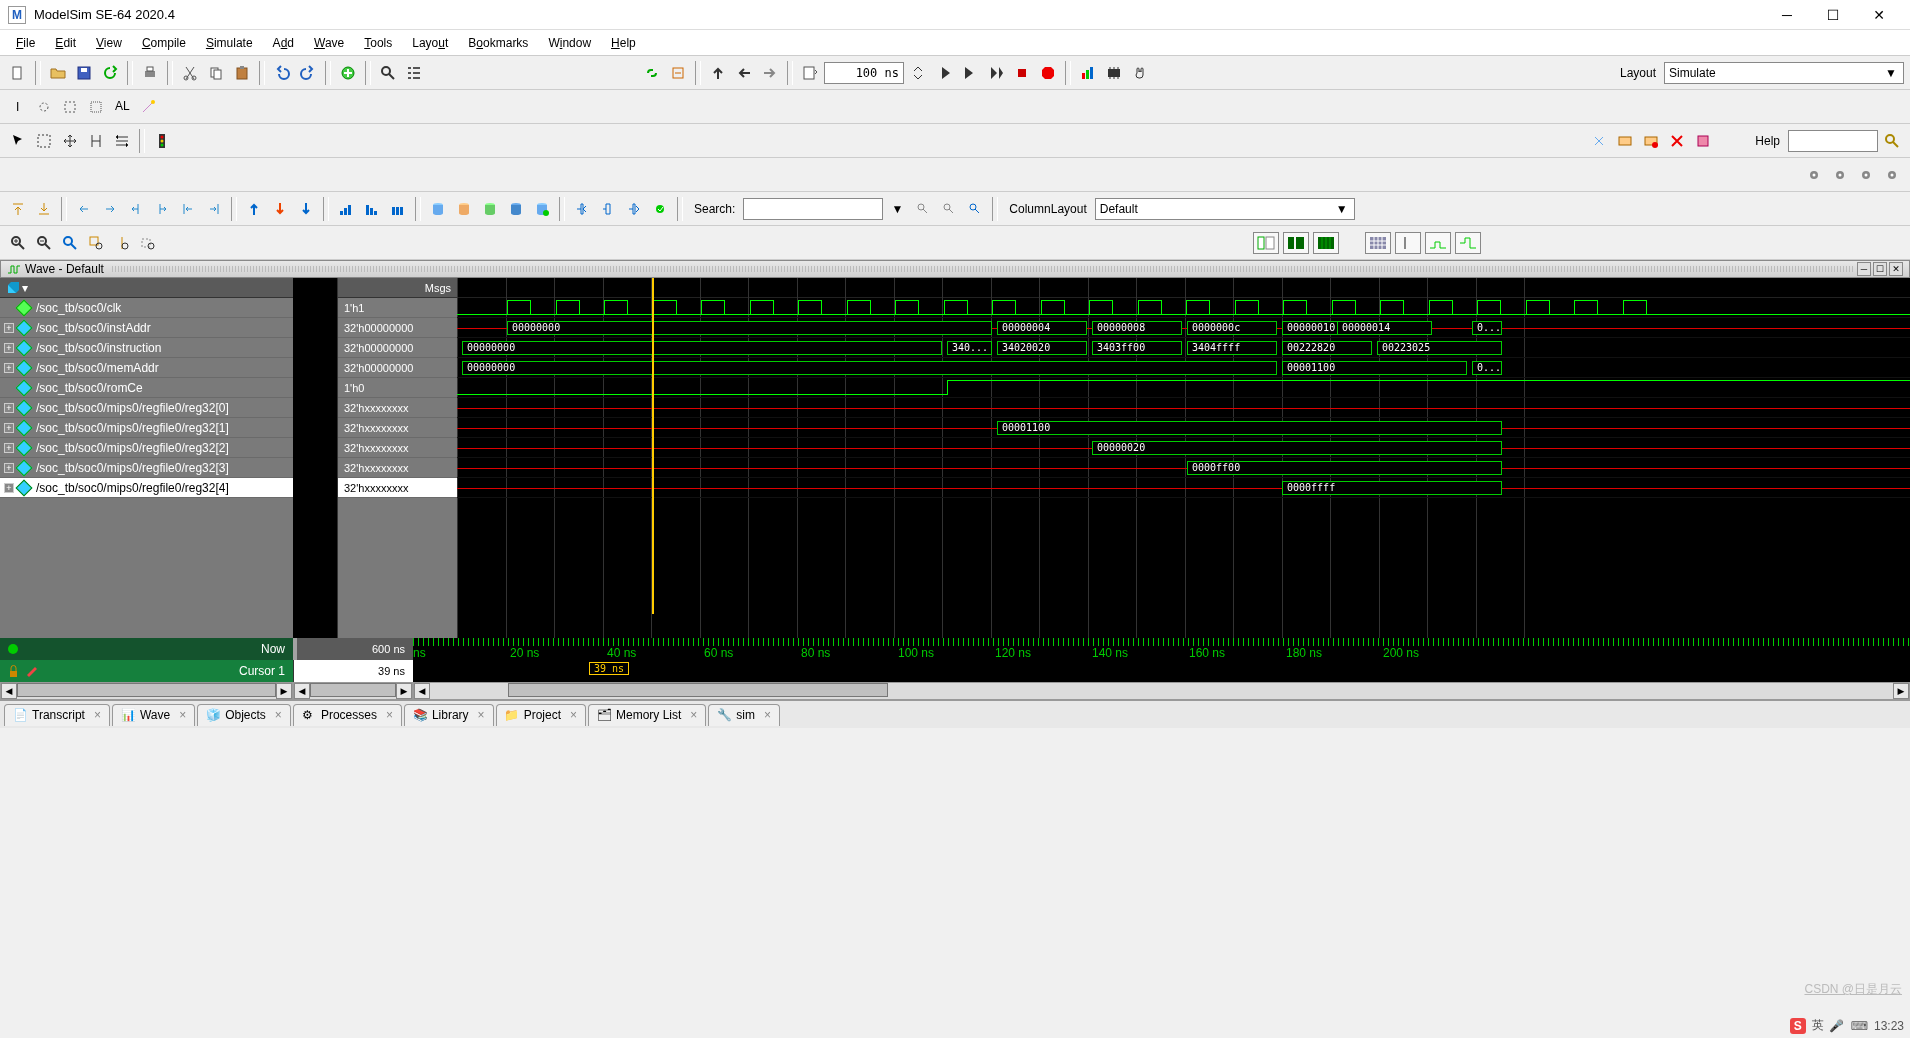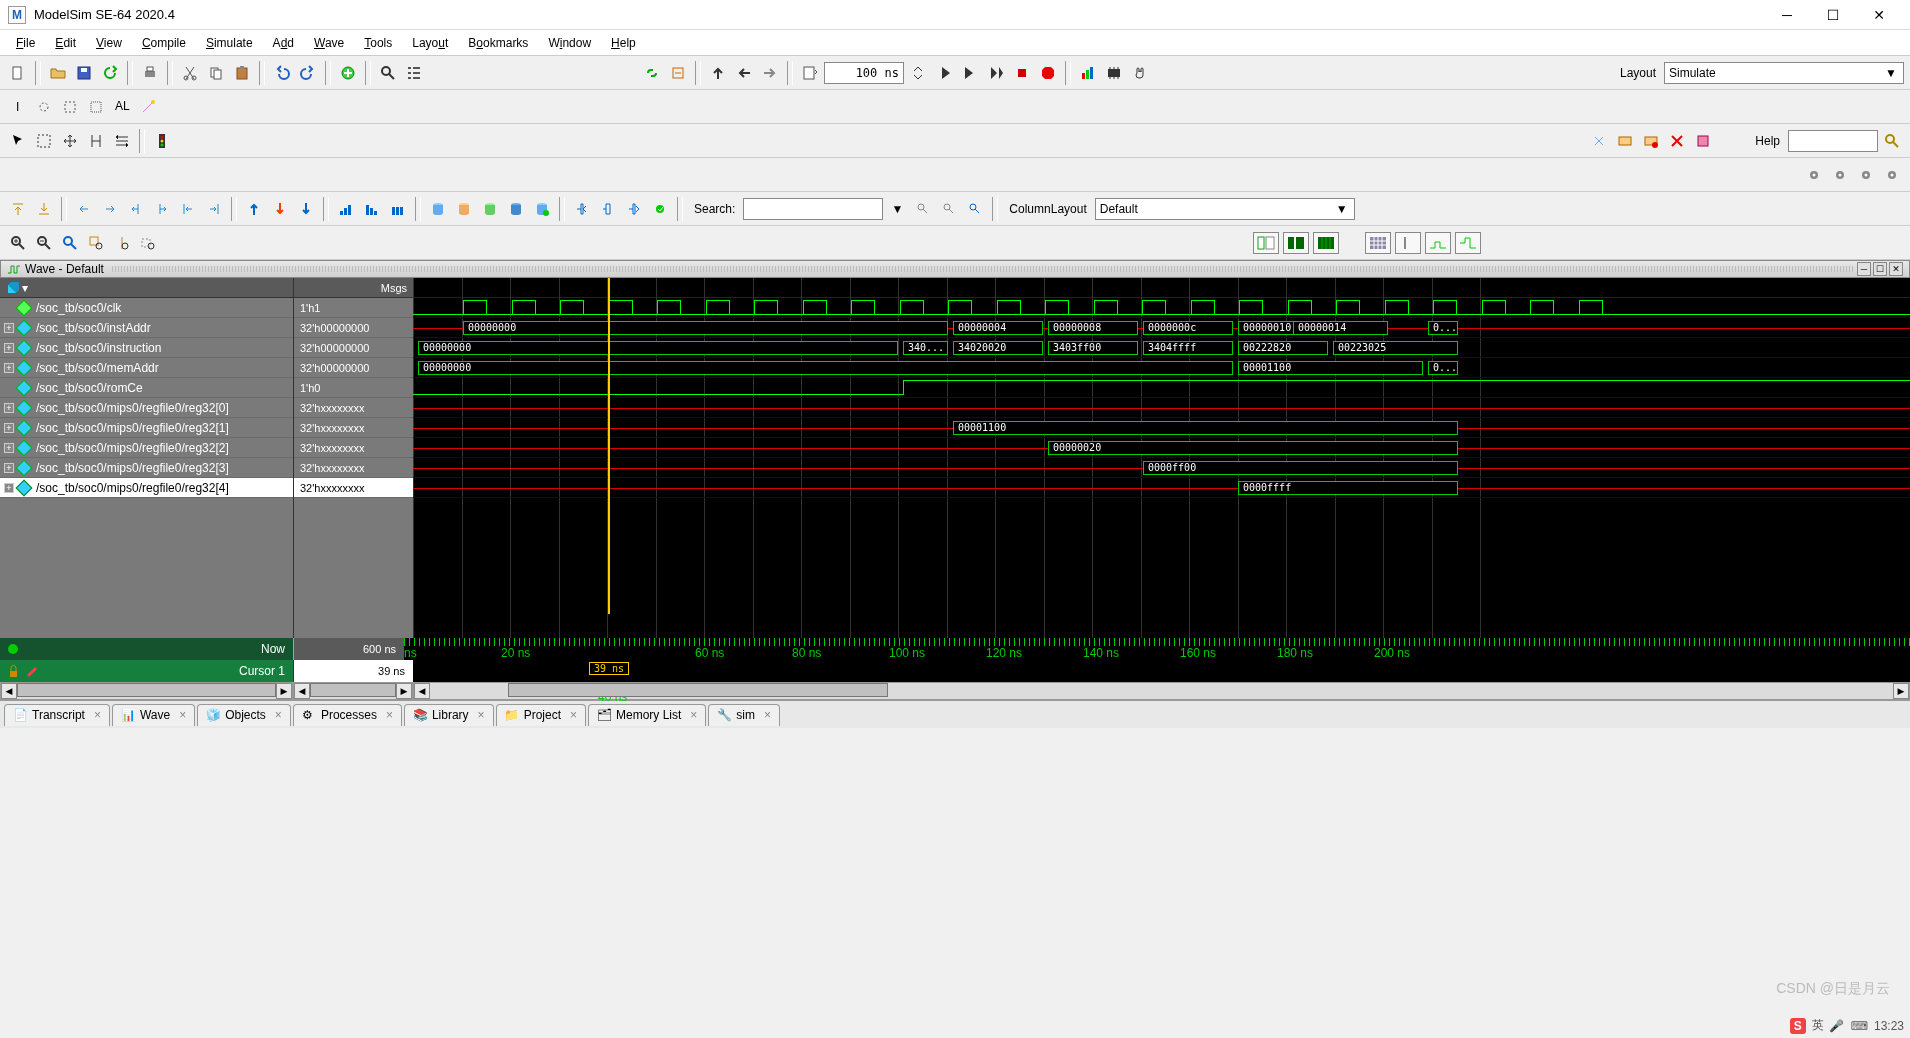--- a/index.html
+++ b/index.html
@@ -17,21 +17,21 @@
 .tsep { width: 6px; height: 24px; border-left: 1px solid #999; border-right: 1px solid #fff; margin: 0 3px; }
 .tinput { height: 22px; border: 1px solid #888; background: #fff; padding: 0 4px; font-family: monospace; }
 .tlabel { padding: 0 6px; }
 .tselect { height: 22px; border: 1px solid #888; background: #fff; font-family: monospace; padding: 0 4px; min-width: 240px; display: flex; align-items: center; justify-content: space-between; cursor: pointer; }
 .tselect .arrow { width: 16px; text-align: center; }
 .wavehdr { height: 18px; background: linear-gradient(#e8e8e8,#d0d0d0); border: 1px solid #888; display: flex; align-items: center; padding: 0 6px; font-size: 11px; }
 .wavehdr .fill { flex: 1; height: 6px; background: repeating-linear-gradient(90deg,#bbb,#bbb 1px,transparent 1px,transparent 3px); margin-left: 8px; }
 .wavehdr .wbtn { width: 14px; height: 14px; border: 1px solid #888; margin-left: 2px; background: #e0e0e0; font-size: 9px; display: flex; align-items: center; justify-content: center; cursor: pointer; }
 .waverow { display: flex; background: #000; }
 .col-names { width: 293px; background: #7a7a7a; display: flex; flex-direction: column; }
-.col-msgs  { width: 120px; background: #7a7a7a; display: flex; flex-direction: column; border-left: 1px solid #333; }
+.col-msgs  { width: 120px; background: #7a7a7a; display: flex; flex-direction: column; border-left: 1px solid #333; margin-left: 44px; }
 .col-wave  { flex: 1; background: #000; position: relative; overflow: hidden; }
 .colhdr { height: 20px; background: #5a5a5a; color: #fff; display: flex; align-items: center; padding: 0 6px; border-bottom: 1px solid #333; font-size: 11px; }
 .colhdr.right { justify-content: flex-end; }
 .sigrow { height: 20px; display: flex; align-items: center; padding: 0 4px; color: #fff; font-size: 11px; border-bottom: 1px solid #6a6a6a; }
 .sigrow .exp { width: 10px; height: 10px; border: 1px solid #ccc; background: #888; color: #fff; font-size: 9px; line-height: 8px; text-align: center; margin-right: 4px; cursor: pointer; }
 .sigrow .diamond { width: 12px; height: 12px; background: #33d0ff; transform: rotate(45deg); margin-right: 6px; border: 1px solid #0a0; }
 .sigrow .diamond.g { background: #5f5; }
 .sigrow.sel { background: #fff; color: #000; }
 .sigrow.sel .diamond { border-color: #080; }
 .msgrow { height: 20px; color: #fff; font-size: 11px; display: flex; align-items: center; padding: 0 6px; border-bottom: 1px solid #6a6a6a; }
@@ -58,21 +58,21 @@
 .scrollbar .sbtn { width: 16px; height: 16px; background: #e8e8e8; border: 1px solid #888; display: flex; align-items: center; justify-content: center; font-size: 9px; cursor: pointer; }
 .scrollbar .strack { flex: 1; height: 16px; position: relative; }
 .scrollbar .sthumb { position: absolute; height: 14px; top: 0; background: #c0c0c0; border: 1px solid #777; }
 .bottomtabs { height: 28px; background: #e8e8e8; border-top: 1px solid #999; display: flex; align-items: center; padding: 0 4px; gap: 2px; }
 .btab { height: 22px; background: #f0f0f0; border: 1px solid #999; border-bottom: none; border-radius: 4px 4px 0 0; padding: 0 8px; display: flex; align-items: center; gap: 5px; font-size: 11px; cursor: pointer; }
 .btab .ticon { width: 14px; height: 14px; }
 .btab .tclose { color: #888; margin-left: 4px; cursor: pointer; }
 .tray { position: absolute; right: 6px; bottom: 4px; display: flex; align-items: center; gap: 6px; font-size: 11px; color: #555; }
 .spacer { flex: 1; }
 .icon-box { display: inline-flex; width: 26px; height: 22px; align-items: center; justify-content: center; border: 1px solid #888; background: #f8f8f8; margin: 0 1px; }
-.wm { position: absolute; right: 20px; bottom: 40px; color: #bbb; font-size: 14px; }
+.wm { position: absolute; right: 8px; bottom: 40px; color: #bbb; font-size: 12px; text-decoration: underline; }
 </style>
 </head>
 <body>
 
 <div class="titlebar">
   <div class="logo">M</div>
   <div class="title">ModelSim SE-64 2020.4</div>
   <div class="winbtn">─</div>
   <div class="winbtn">☐</div>
   <div class="winbtn">✕</div>
@@ -881,27 +881,27 @@
   </div>
 </div>
 
 <div class="timerow">
   <div class="lab right" style="width:293px;background:#14532d;position:relative">
     <svg width="14" height="14" style="position:absolute;left:6px">
         <circle cx="7" cy="7" r="5" fill="#0c0"></circle>
       </svg>
     <span>Now</span>
   </div>
-  <div class="lab right" style="width:111px;background:#5a5a5a;border-left:1px solid #a3a3a3">600 ns</div>
+  <div class="lab right" style="width:120px;background:#5a5a5a;border-left:4px solid #a3a3a3">600 ns</div>
   <div class="timeaxis">
     <div class="ticks"></div>
     <div id="timeticks">
         <div class="tick" style="left: 0px; top: 8px;">ns</div>
         <div class="tick" style="left: 97px; top: 8px;">20 ns</div>
-        <div class="tick" style="left: 194px; top: 8px; margin-top: 44px;">40 ns</div>
+        <div class="tick" style="left: 194px; top: 8px;">40 ns</div>
         <div class="tick" style="left: 291px; top: 8px;">60 ns</div>
         <div class="tick" style="left: 388px; top: 8px;">80 ns</div>
         <div class="tick" style="left: 485px; top: 8px;">100 ns</div>
         <div class="tick" style="left: 582px; top: 8px;">120 ns</div>
         <div class="tick" style="left: 679px; top: 8px;">140 ns</div>
         <div class="tick" style="left: 776px; top: 8px;">160 ns</div>
         <div class="tick" style="left: 873px; top: 8px;">180 ns</div>
         <div class="tick" style="left: 970px; top: 8px;">200 ns</div>
       </div>
   </div>

